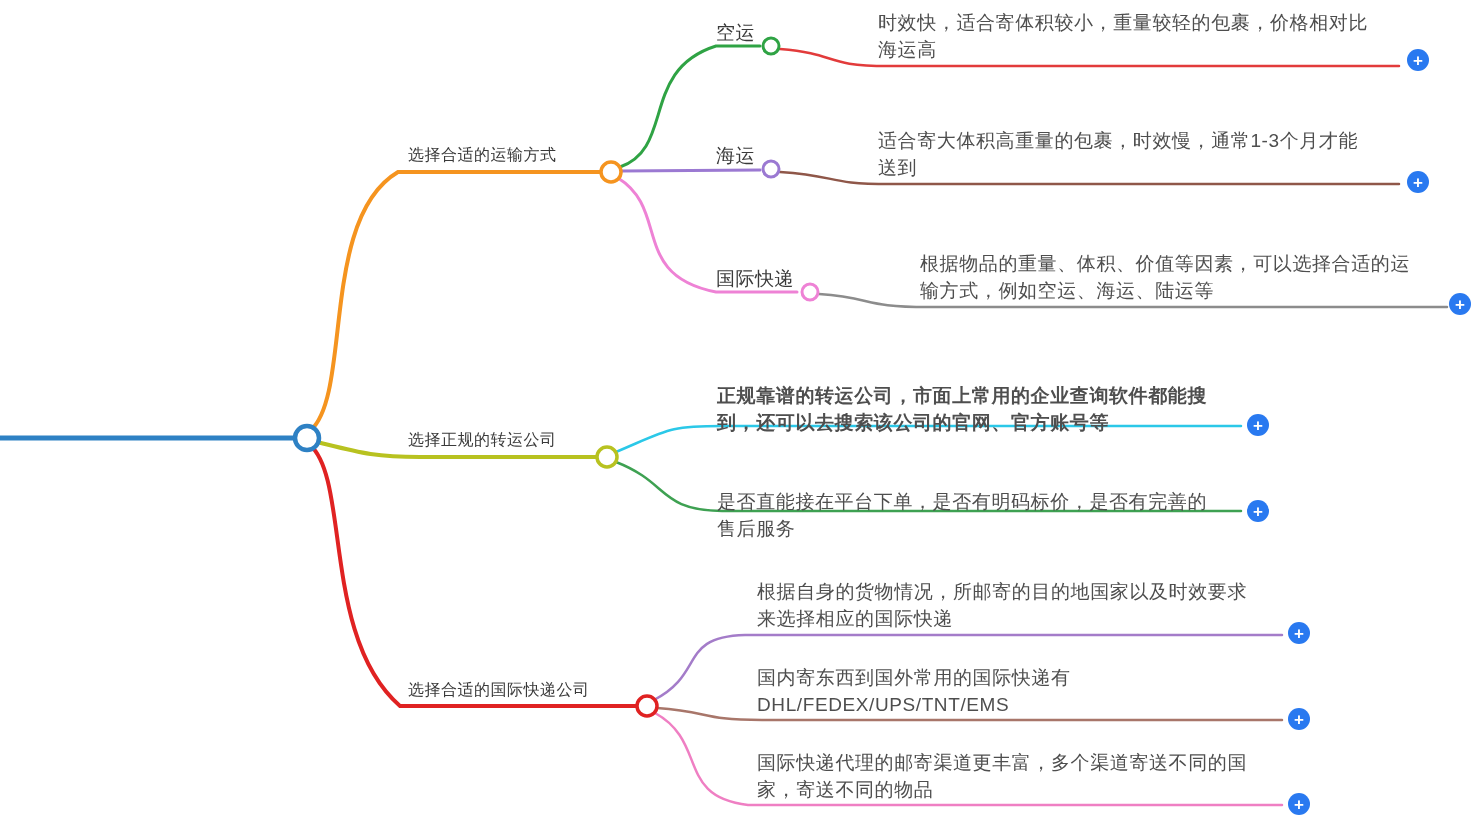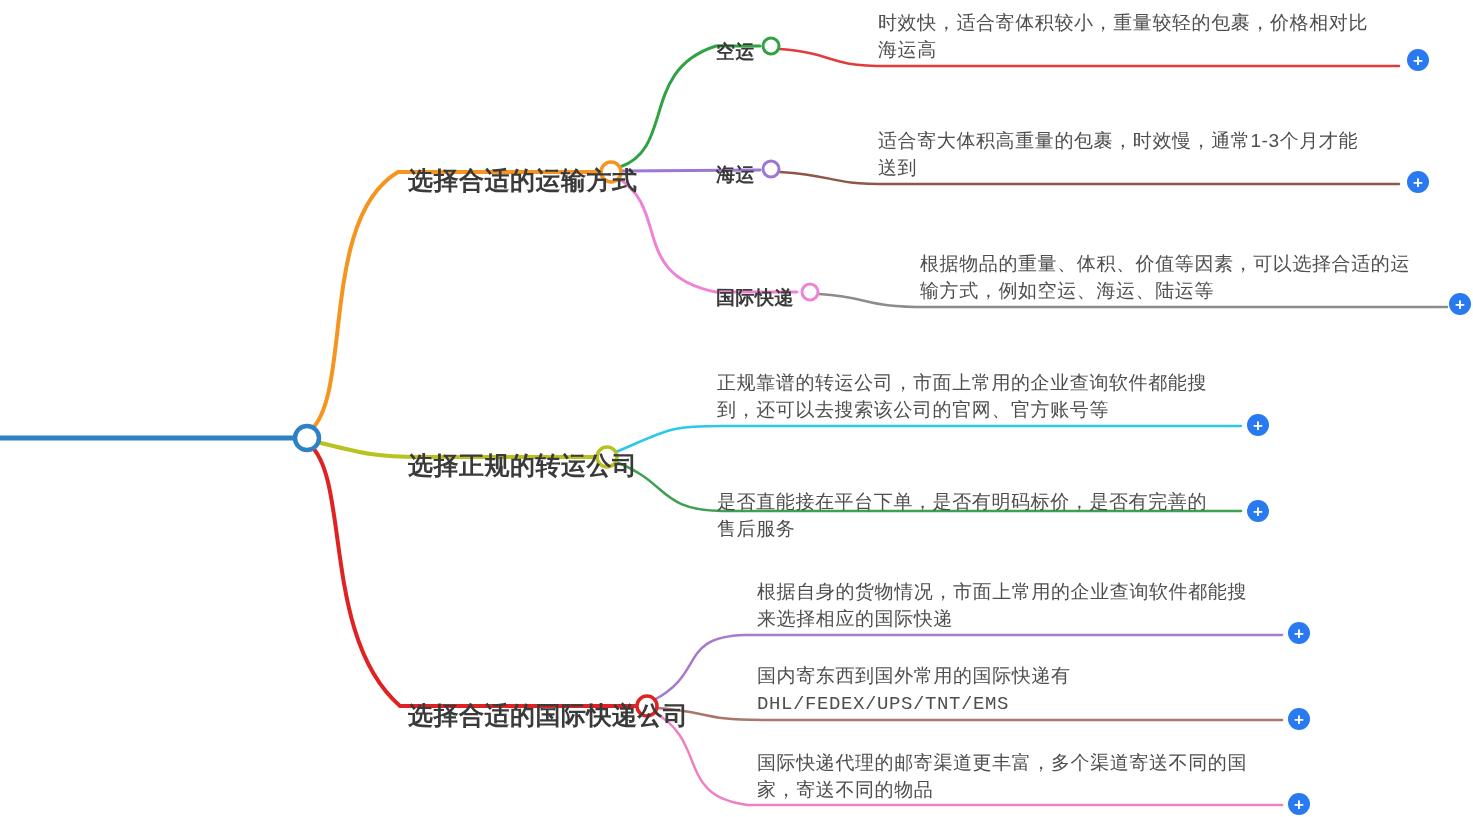--- a/index.html
+++ b/index.html
@@ -7,26 +7,25 @@
     position:relative;
     width:1473px;height:817px;
     background:#ffffff;
     overflow:hidden;
     font-family:"Liberation Sans","DejaVu Sans",sans-serif;
   }
   .edges{position:absolute;left:0;top:0;width:1473px;height:817px;}
   .lbl{
     position:absolute;
     white-space:nowrap;
-    font-weight:700;
+    font-weight:400;
     color:#3a3a3a;
-    margin-top:19px;
   }
   .lbl.root{font-size:20px;letter-spacing:.5px;}
-  .lbl.branch{font-size:25px;letter-spacing:.5px;}
+  .lbl.branch{font-size:16px;letter-spacing:.5px;}
   .lbl.topic{font-size:19px;letter-spacing:.5px;}
   .note{
     position:absolute;
     font-size:19px;
     letter-spacing:.6px;
     line-height:27px;
     color:#4e4e4e;
     font-weight:400;
   }
   .note div{white-space:nowrap;}
@@ -89,33 +88,33 @@
     <div>海运高</div>
   </div>
   <div class="note" style="left:878px;top:127px;">
     <div>适合寄大体积高重量的包裹，时效慢，通常1-3个月才能</div>
     <div>送到</div>
   </div>
   <div class="note" style="left:920px;top:250px;">
     <div>根据物品的重量、体积、价值等因素，可以选择合适的运</div>
     <div>输方式，例如空运、海运、陆运等</div>
   </div>
-  <div class="note" style="left:717px;top:369px;">
+  <div class="note" style="left:717px;top:382px;font-weight:bold;">
     <div>正规靠谱的转运公司，市面上常用的企业查询软件都能搜</div>
     <div>到，还可以去搜索该公司的官网、官方账号等</div>
   </div>
   <div class="note" style="left:717px;top:454px;margin-top:34px;">
     <div>是否直能接在平台下单，是否有明码标价，是否有完善的</div>
     <div>售后服务</div>
   </div>
   <div class="note" style="left:757px;top:578px;">
-    <div>根据自身的货物情况，市面上常用的企业查询软件都能搜</div>
+    <div>根据自身的货物情况，所邮寄的目的地国家以及时效要求</div>
     <div>来选择相应的国际快递</div>
   </div>
-  <div class="note" style="left:757px;top:664px;font-family:Liberation Mono, monospace;">
+  <div class="note" style="left:757px;top:664px;">
     <div>国内寄东西到国外常用的国际快递有</div>
     <div>DHL/FEDEX/UPS/TNT/EMS</div>
   </div>
   <div class="note" style="left:757px;top:749px;">
     <div>国际快递代理的邮寄渠道更丰富，多个渠道寄送不同的国</div>
     <div>家，寄送不同的物品</div>
   </div>
 
   <div class="add-btn" style="left:1407px;top:49px;">+</div>
   <div class="add-btn" style="left:1407px;top:171px;">+</div>

